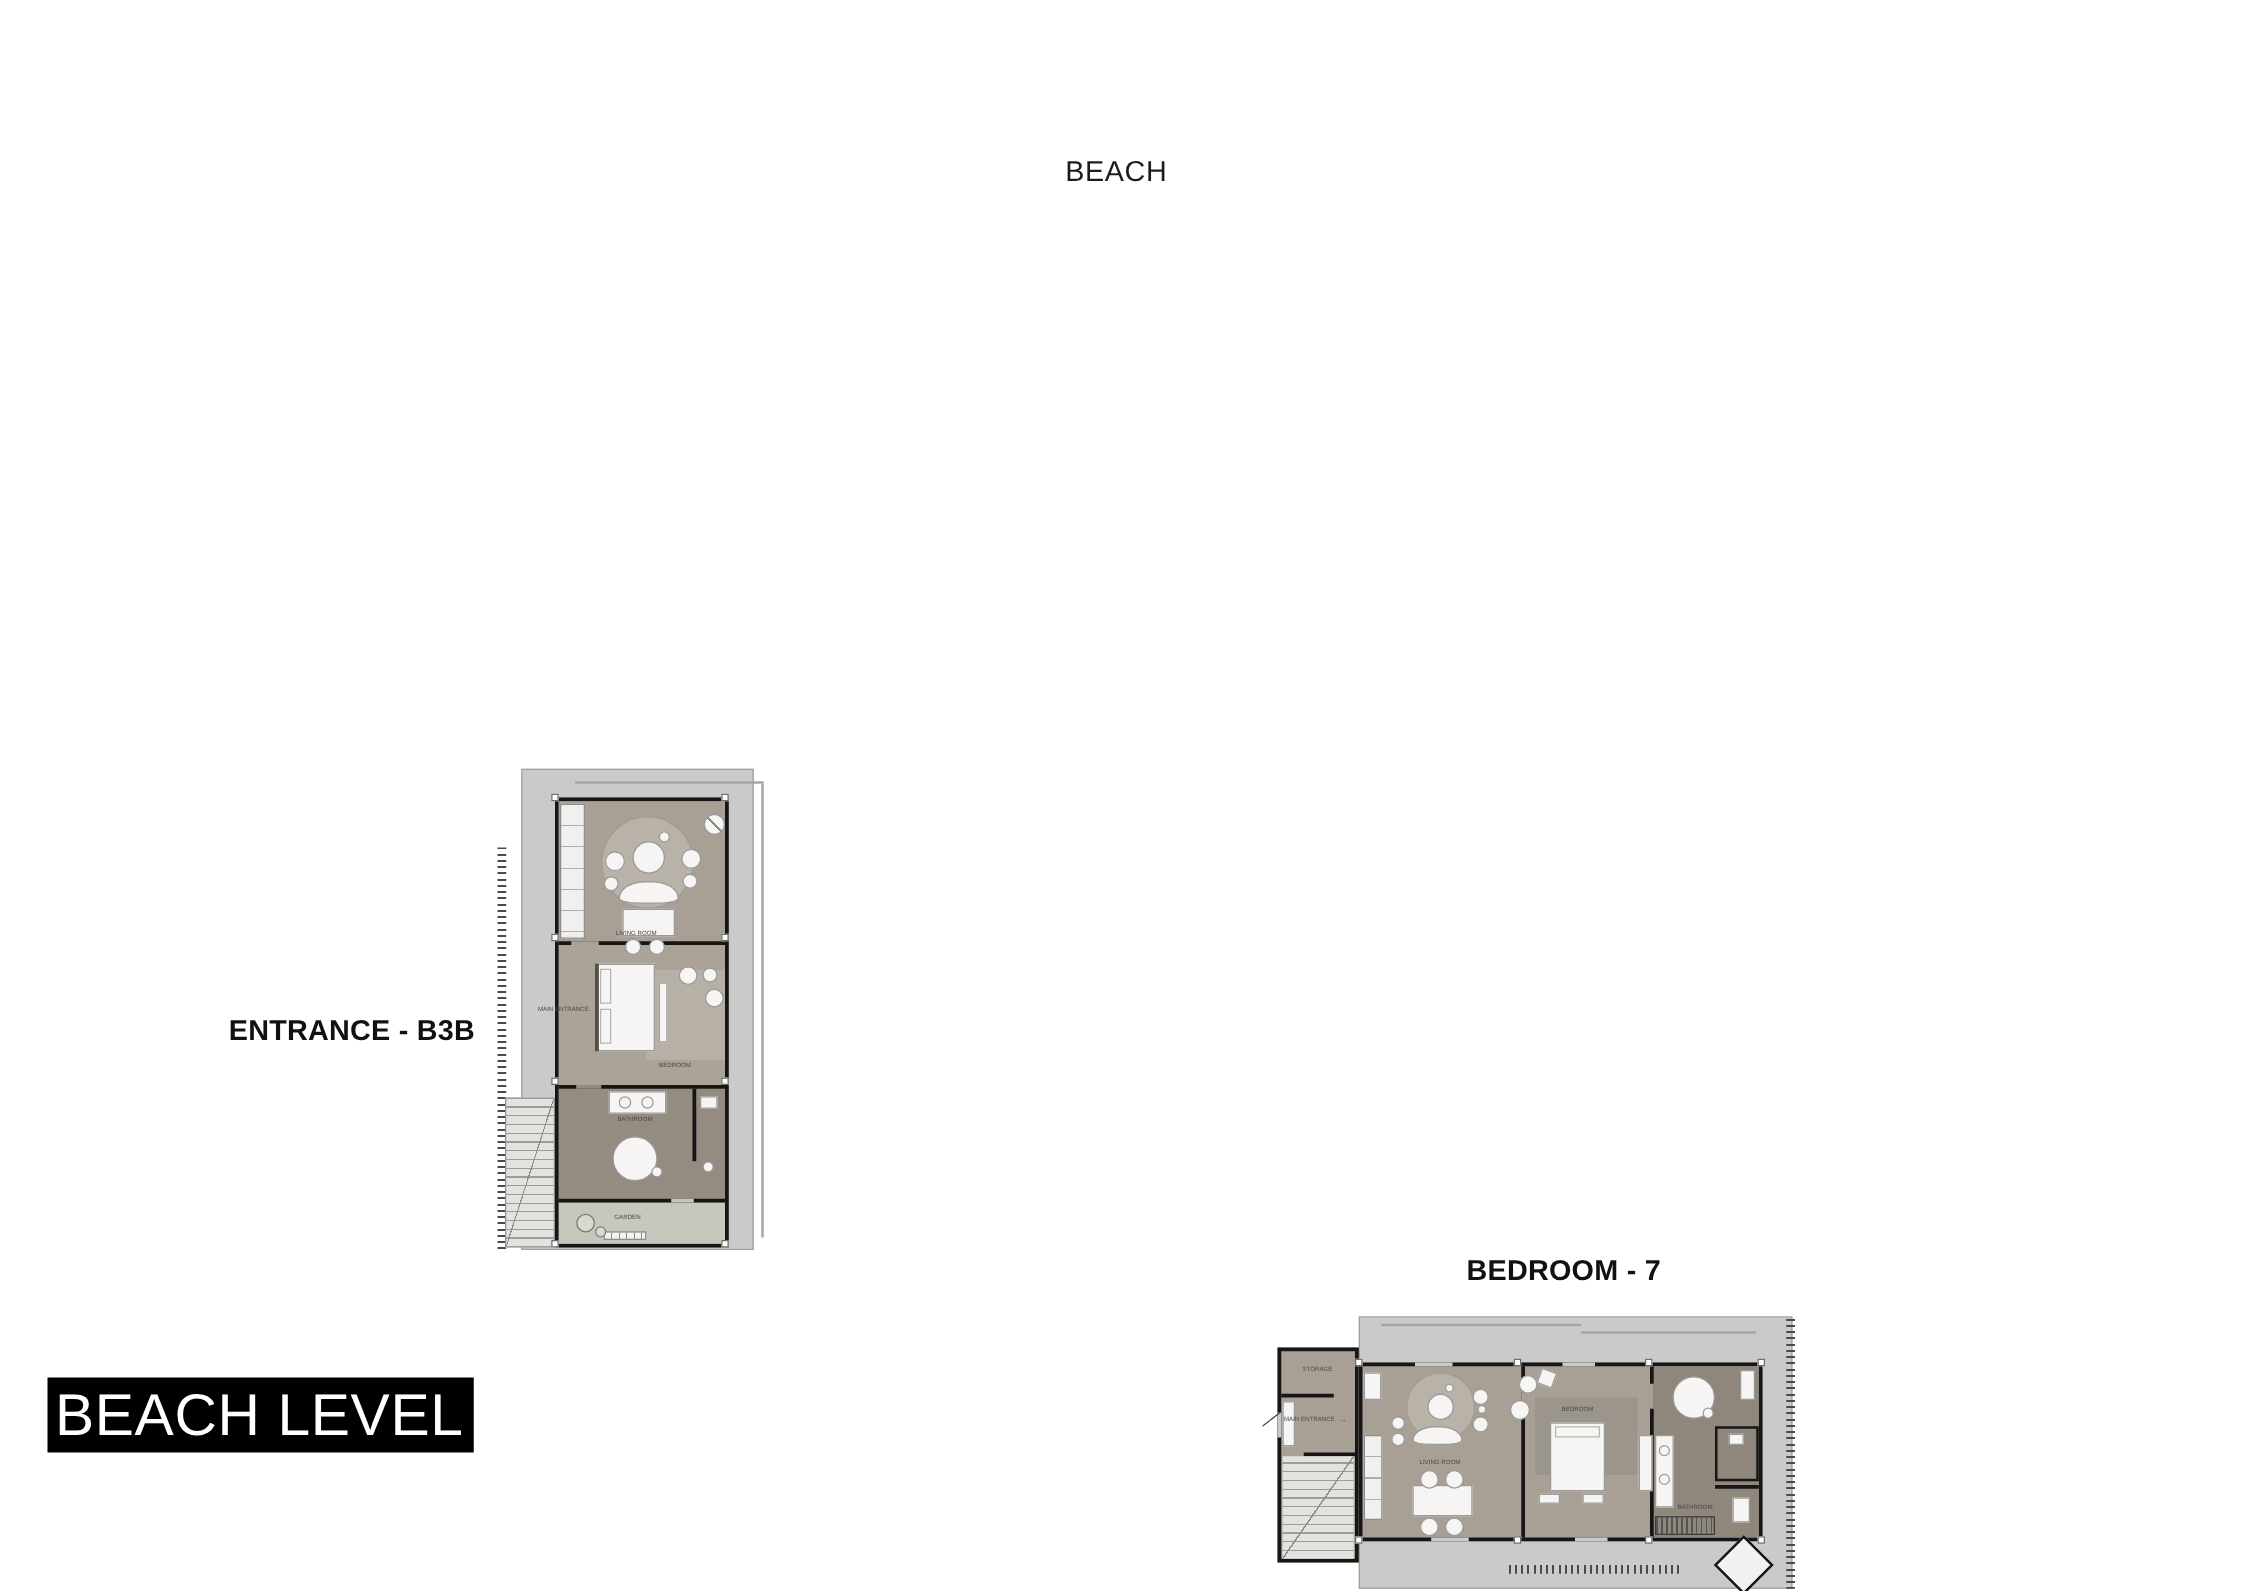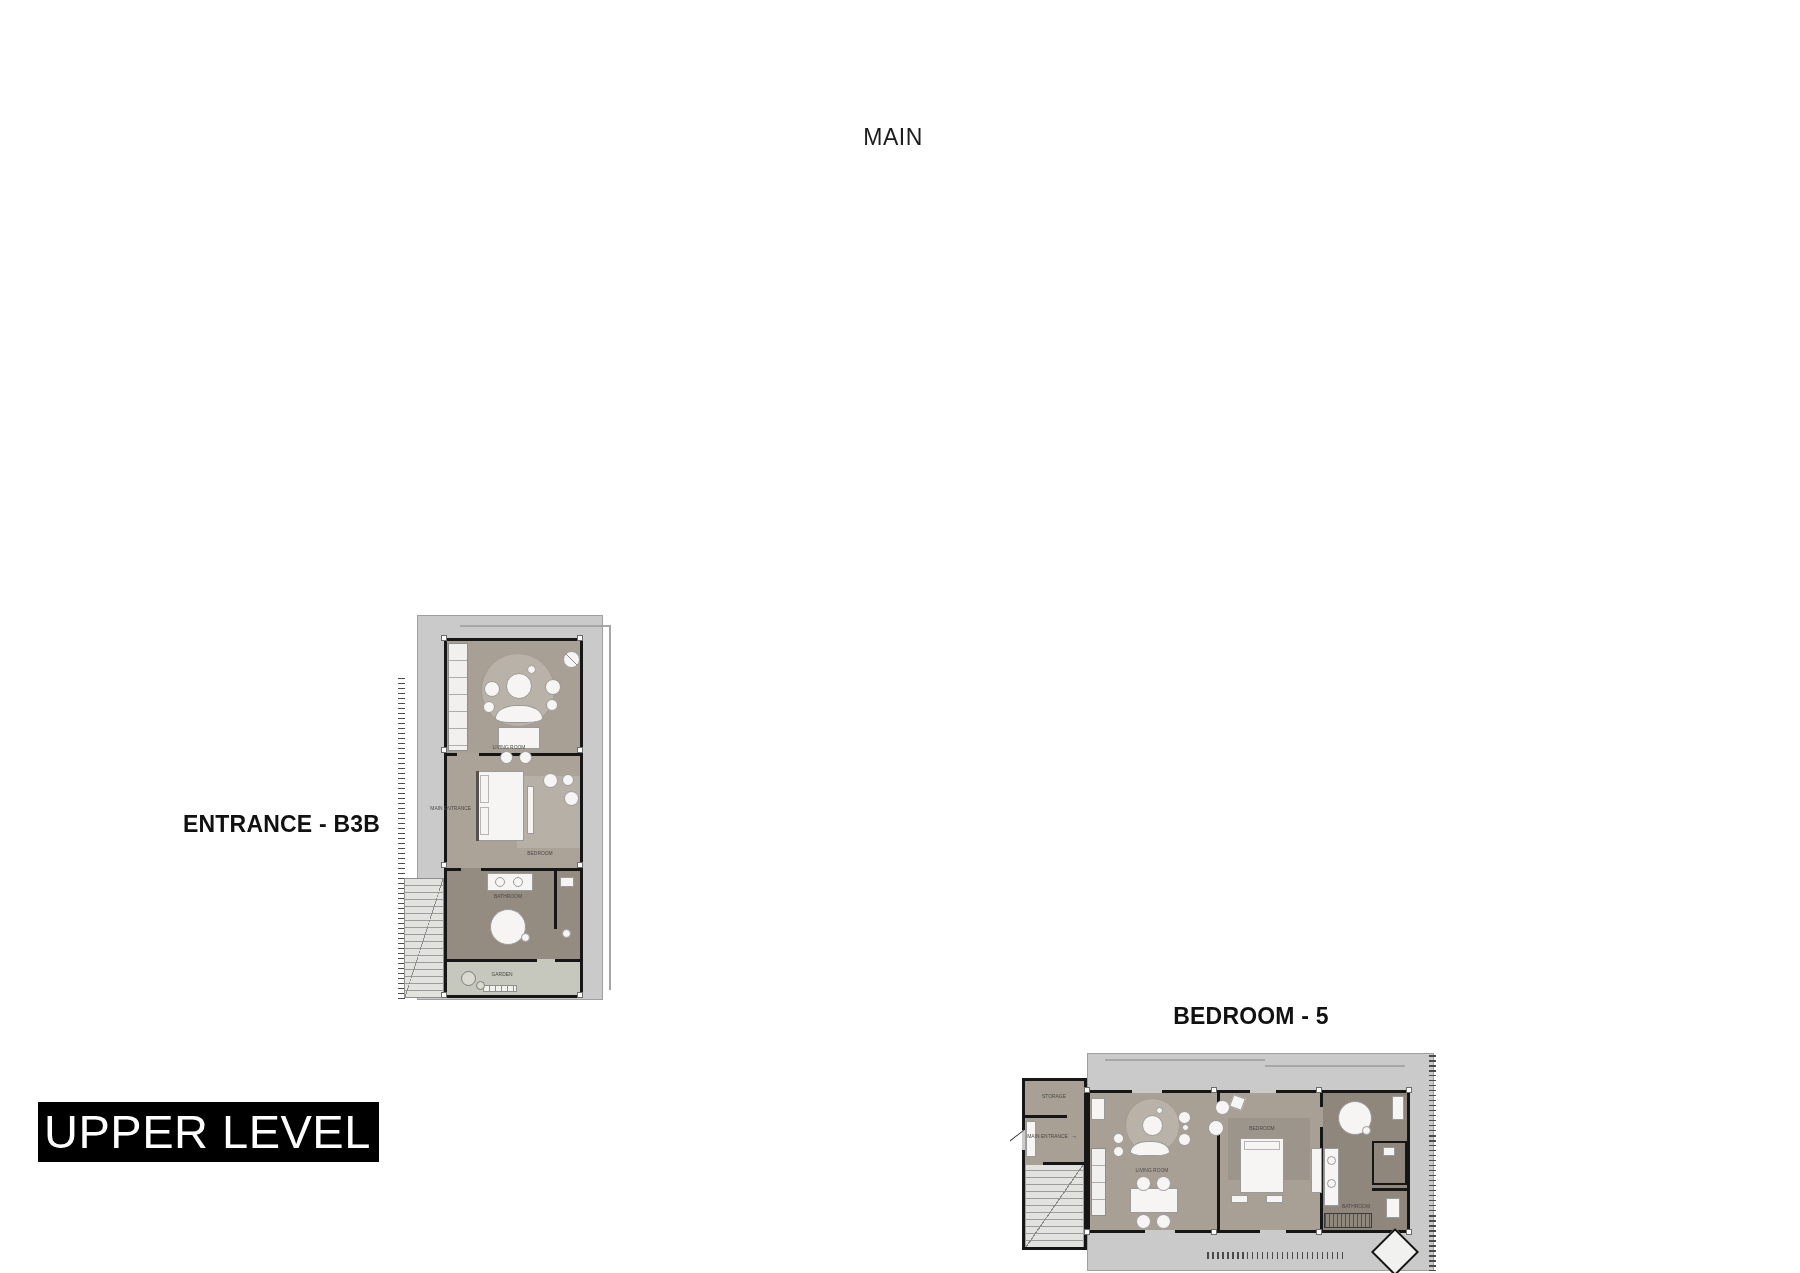--- a/index.html
+++ b/index.html
@@ -34,26 +34,26 @@
       background-color:#e2e2df;border:1px solid #8f8f8f;box-sizing:border-box;}
   .kitchen{position:absolute;background:repeating-linear-gradient(180deg,transparent 0 16px,#adadaa 16px 17px);background-color:#f1f0ee;border:1px solid #8d8d8d;box-sizing:border-box;}
   .hatch{position:absolute;background:repeating-linear-gradient(90deg,#555 0 1px,transparent 1px 4px);border:1px solid #3a3a3a;box-sizing:border-box;}
   .roofline{position:absolute;border-top:2px solid #a6a6a6;}
   .rooflinev{position:absolute;border-left:2px solid #a6a6a6;}
   .diamond{position:absolute;background:#f1f1ef;border:2px solid #161616;transform:rotate(45deg);box-sizing:border-box;}
 </style>
 </head>
 <body>
 
-<div id="beach-label">MAIN</div>
+<div id="beach-label">BEACH</div>
 
 <div class="big-label" id="label-b3b">ENTRANCE - B3B</div>
-<div class="big-label" id="label-b5">BEDROOM - 5</div>
-
-<div id="upper-level">UPPER LEVEL</div>
+<div class="big-label" id="label-b5">BEDROOM - 7</div>
+
+<div id="upper-level">BEACH LEVEL</div>
 
 <div id="plan-b3b">
 
   <div class="deck" style="left:17px;top:5px;width:186px;height:385px;"></div>
   <div class="roofline" style="left:60px;top:15px;width:151px;"></div>
   <div class="rooflinev" style="left:209px;top:17px;height:363px;"></div>
 
   <div class="ticks-v" style="left:-2px;top:68px;width:7px;height:322px;"></div>
 
   <div class="stairs" style="left:4px;top:268px;width:40px;height:120px;"></div>

